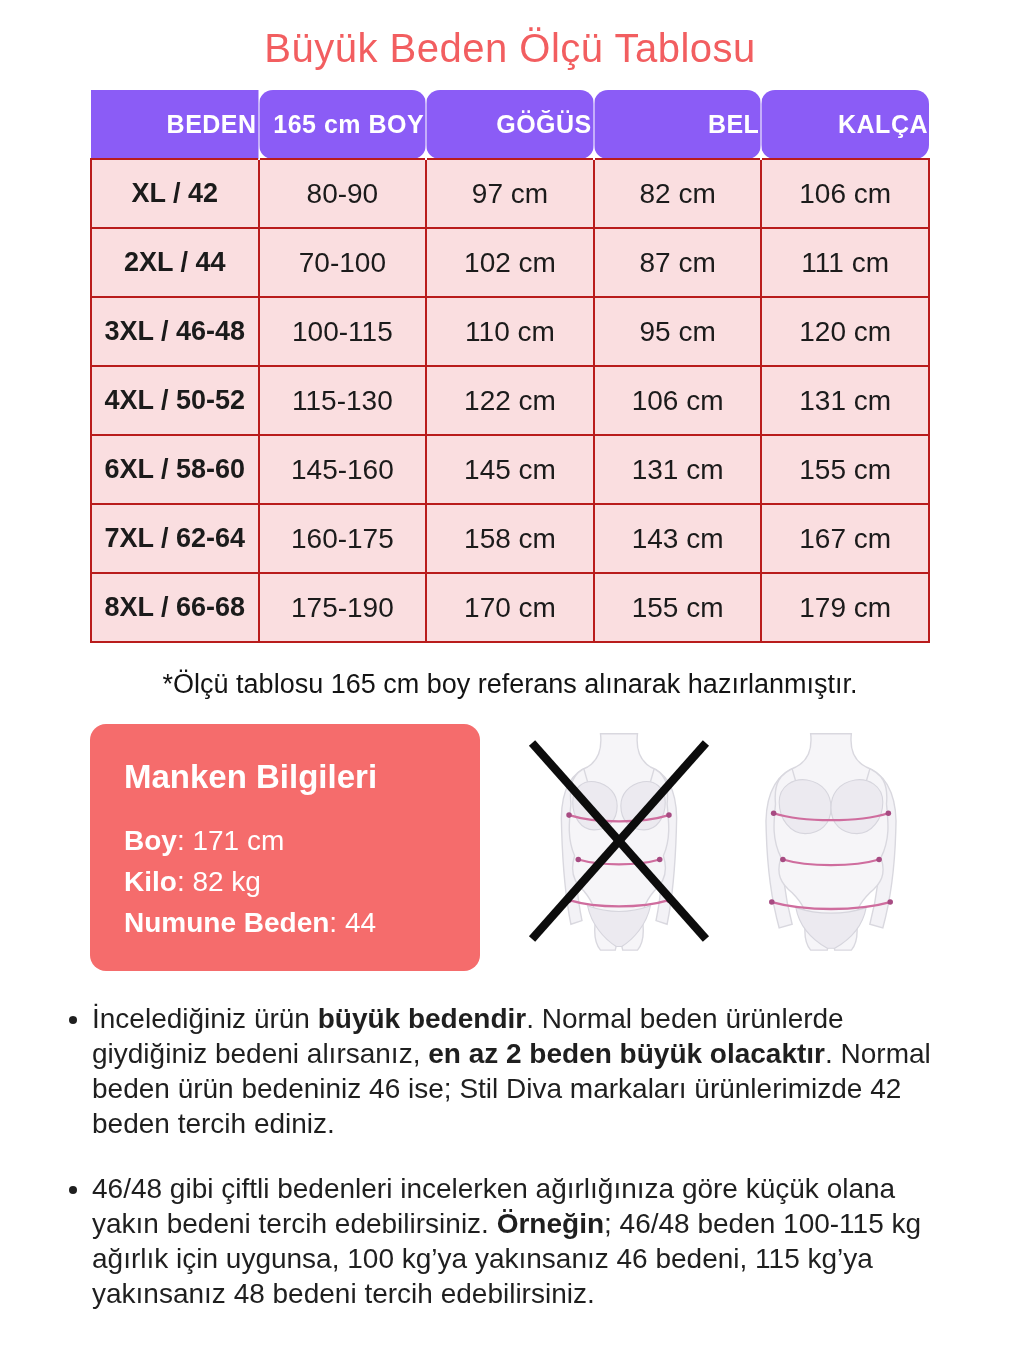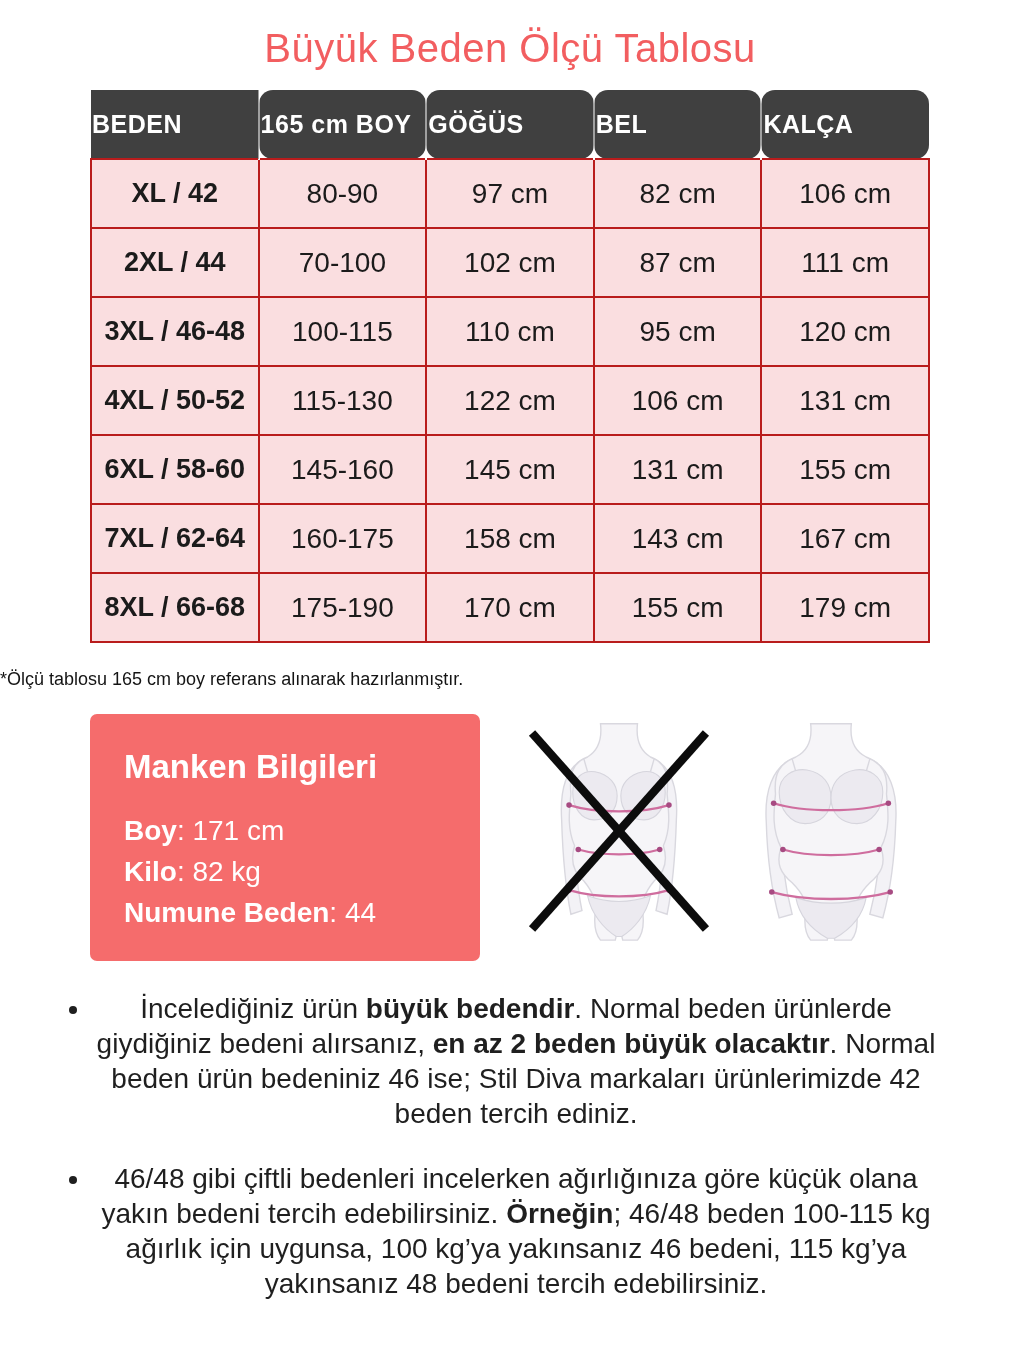--- a/index.html
+++ b/index.html
@@ -9,49 +9,49 @@
     overflow:hidden;
   }
   .page-title{
     margin:26px 0 0 0;text-align:center;
     font-size:40px;font-weight:400;color:#f25e60;letter-spacing:.5px;
   }
   table.size-table{
     width:840px;margin:19px auto 0 auto;border-collapse:collapse;table-layout:fixed;
   }
   .size-table th{
-    background:#404040;color:#ffffff;font-weight:700;font-size:25px;
-    height:66px;text-align:left;letter-spacing:.5px;
+    background:#8b5cf6;color:#ffffff;font-weight:700;font-size:25px;
+    height:66px;text-align:right;letter-spacing:.5px;
   }
   .size-table th + th{border-left:2px solid rgba(255,255,255,.5);border-radius:14px;}
   .size-table td{
     background:#fadee0;border:2px solid #b91c1c;
     font-size:28px;text-align:center;height:65px;color:#1b1b1b;
   }
   .size-table td.size-col{font-weight:700;font-size:27px;}
   .footnote{
-    font-size:18px;margin-top:26px;color:#141414;
+    text-align:center;font-size:27px;margin-top:26px;color:#141414;
   }
   .middle{
     display:flex;align-items:flex-start;margin:24px 0 0 90px;
   }
   .model-card{
     width:390px;box-sizing:border-box;background:#f56c6c;color:#ffffff;
-    border-radius:7px;padding:28px 30px 28px 34px;
+    border-radius:16px;padding:28px 30px 28px 34px;
   }
   .model-title{font-size:33px;font-weight:700;margin:6px 0 24px 0;}
   .model-line{font-size:28px;line-height:41px;}
   .model-line b{font-weight:700;}
   .figures{display:flex;gap:14px;margin-left:40px;padding-top:6px;}
   .figure{width:198px;height:222px;}
   .notes{
     margin:30px 80px 0 66px;padding-left:26px;
   }
   .notes li{
-    font-size:28px;line-height:35px;margin-bottom:30px;color:#1f1f1f;text-align:center;
+    font-size:28px;line-height:35px;margin-bottom:30px;color:#1f1f1f;
   }
   .notes li b{font-weight:700;}
 </style>
 </head>
 <body>
 
 <h1 class="page-title">Büyük Beden Ölçü Tablosu</h1>
 
 <table class="size-table">
   <thead>

